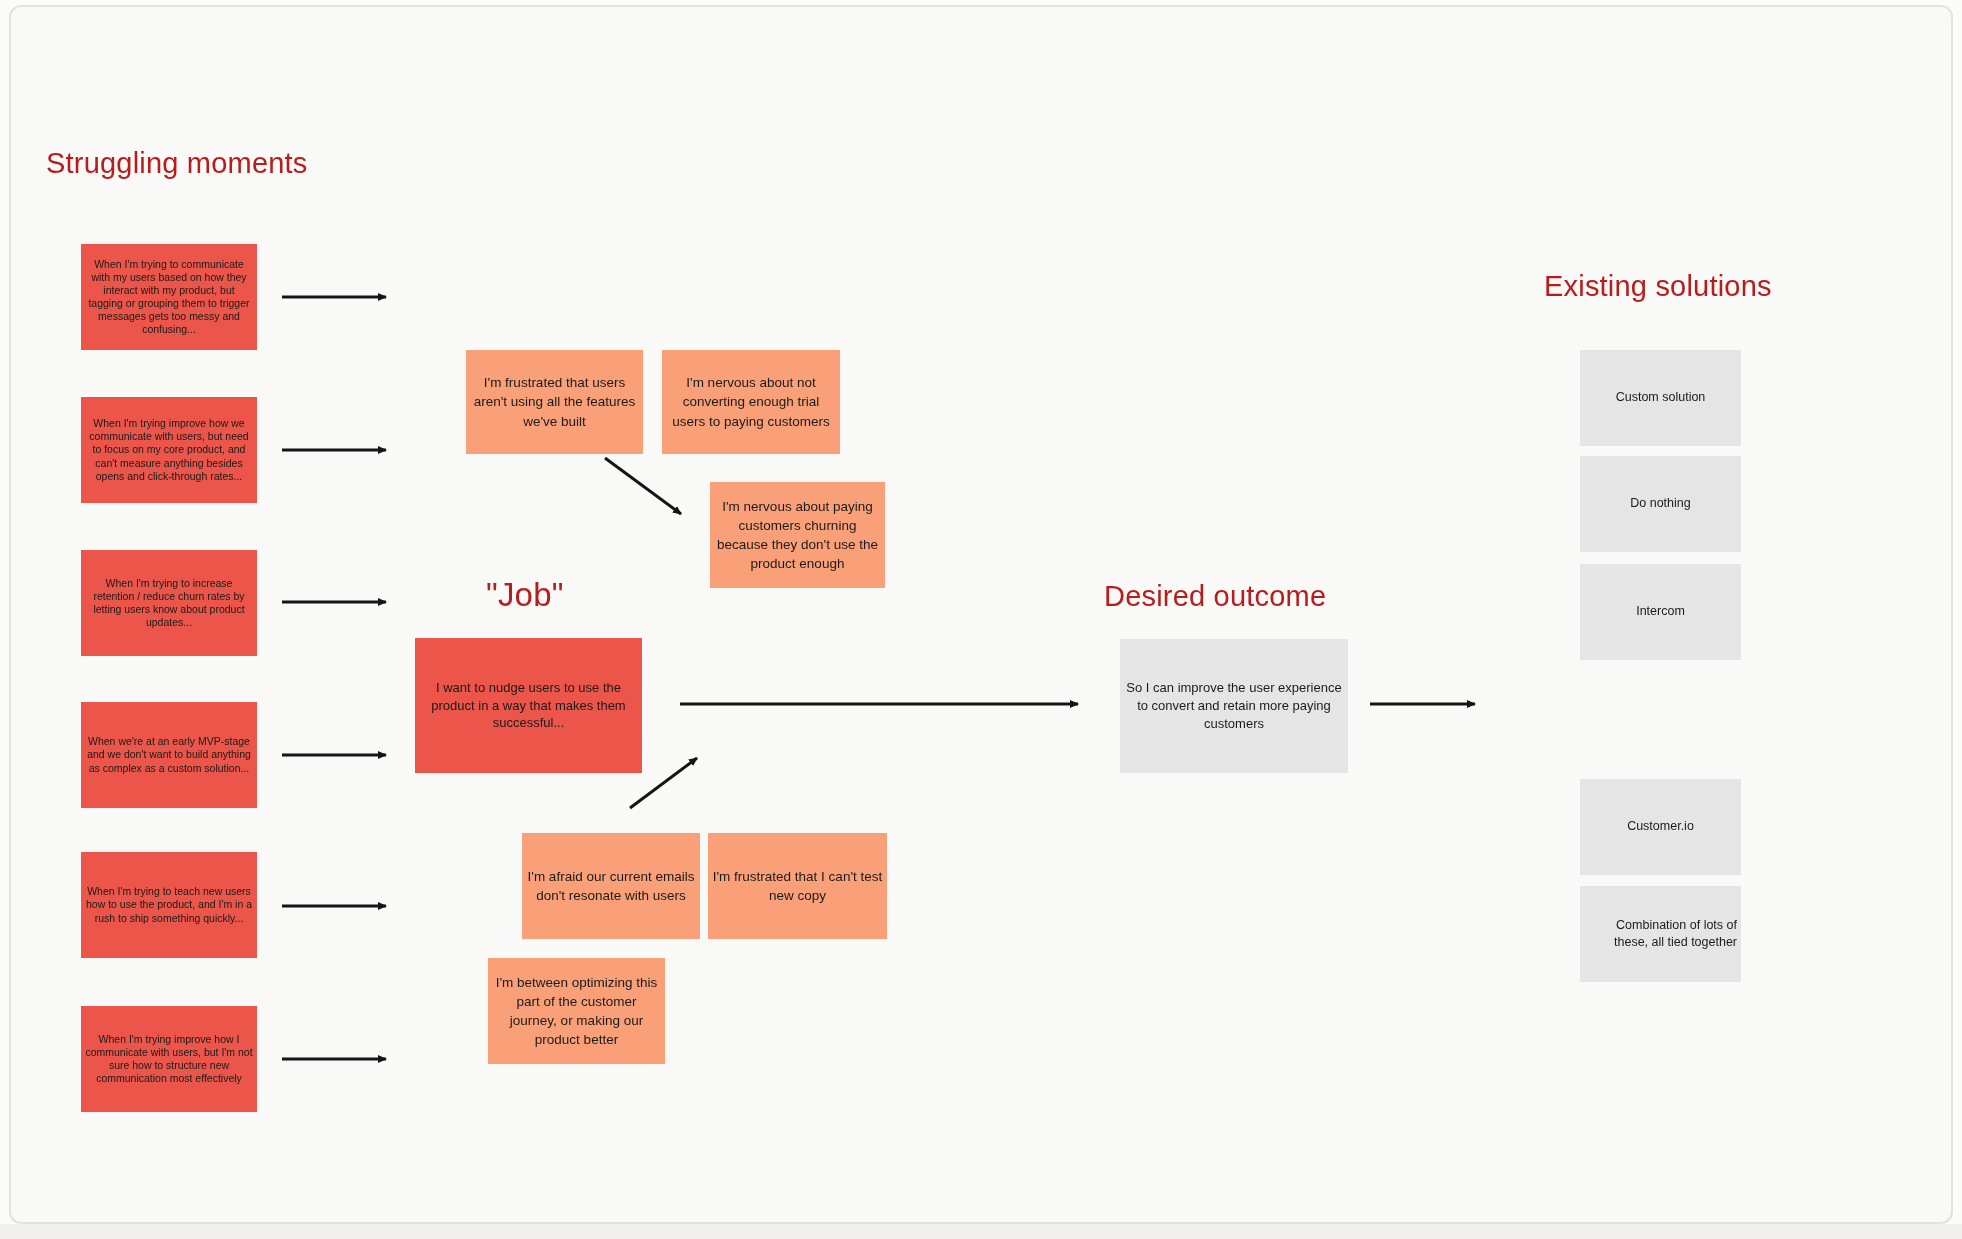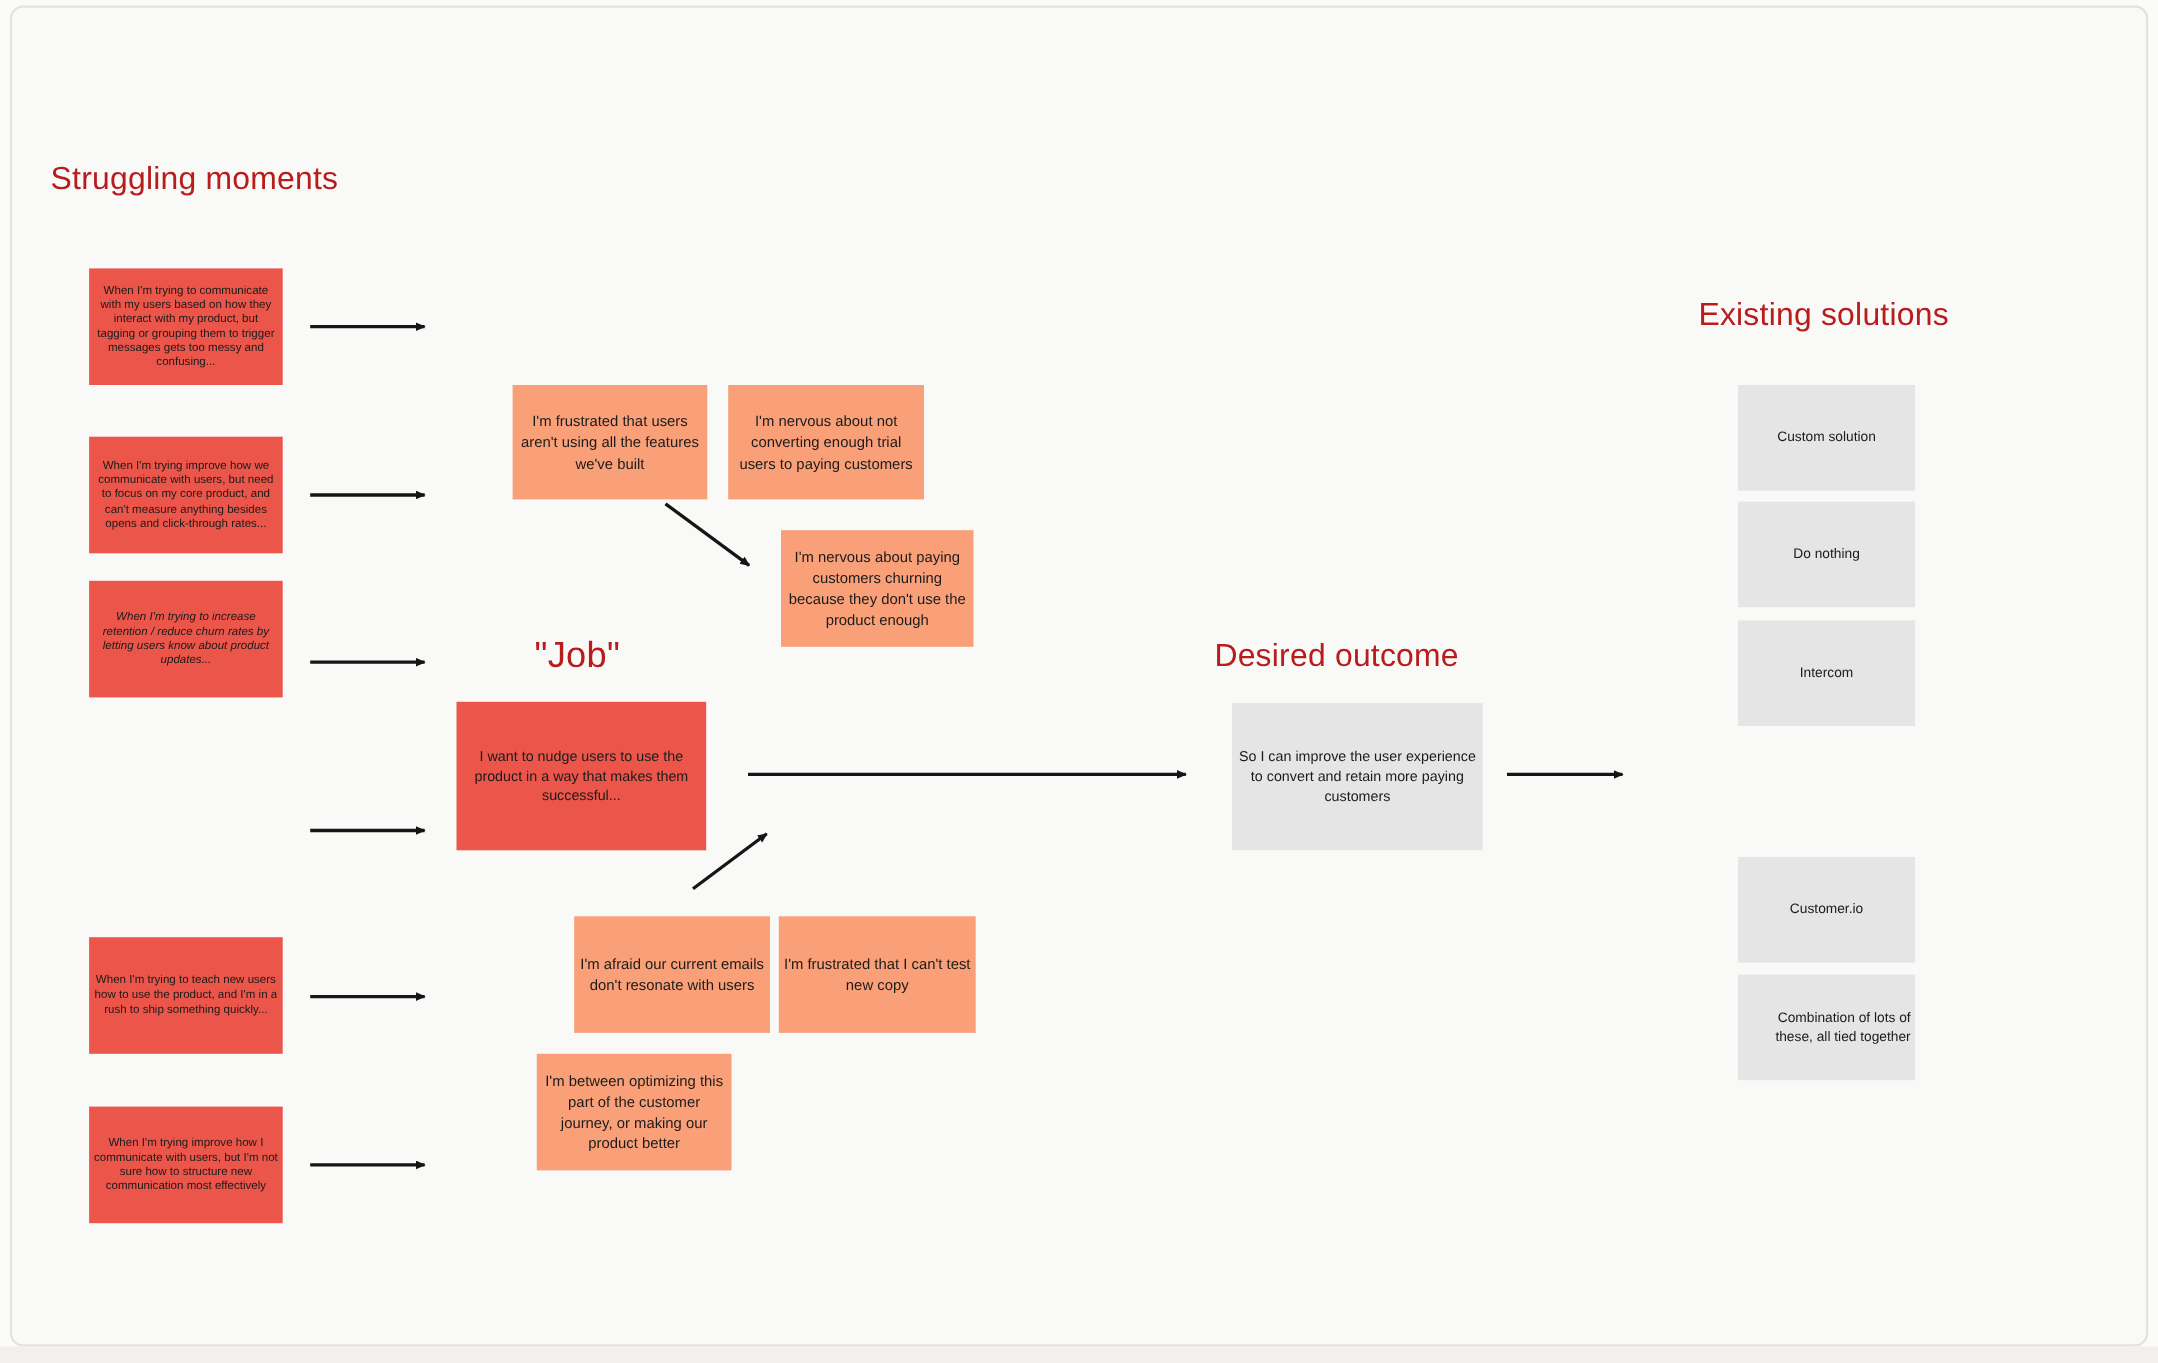--- a/index.html
+++ b/index.html
@@ -47,21 +47,21 @@
   .orange { background: #faa078; }
   .green  { background: #e5e5e5; }
   .small  { font-size: 10.5px; line-height: 1.24; }
   .mid    { font-size: 13.5px; line-height: 1.42; margin-top: 16px; }
   .big    { font-size: 13px; line-height: 1.38; }
   .sol    { font-size: 12.5px; line-height: 1.4; }
   
   .sn  { left: 81px; width: 176px; height: 106px; }
   .sn1 { top: 244px; }
   .sn2 { top: 397px; }
-  .sn3 { top: 528px; font-style: italic; }
+  .sn3 { top: 550px; }
   .sn4 { top: 702px; }
   .sn5 { top: 852px; }
   .sn6 { top: 1006px; }
   
   .mnA { left: 466px; top: 334px; width: 177px; height: 104px; }
   .mnB { left: 662px; top: 334px; width: 178px; height: 104px; }
   .mnC { left: 710px; top: 466px; width: 175px; height: 106px; }
   .mnD { left: 522px; top: 817px; width: 178px; height: 106px; }
   .mnE { left: 708px; top: 817px; width: 179px; height: 106px; }
   .mnF { left: 488px; top: 942px; width: 177px; height: 106px; }
@@ -106,20 +106,21 @@
   </svg>
 
   <div class="heading h-struggling">Struggling moments</div>
   <div class="heading h-job">"Job"</div>
   <div class="heading h-outcome">Desired outcome</div>
   <div class="heading h-solutions">Existing solutions</div>
 
   <div class="note red small sn sn1">When I'm trying to communicate with my users based on how they interact with my product, but tagging or grouping them to trigger messages gets too messy and confusing...</div>
   <div class="note red small sn sn2">When I'm trying improve how we communicate with users, but need to focus on my core product, and can't measure anything besides opens and click-through rates...</div>
   <div class="note red small sn sn3">When I'm trying to increase retention / reduce churn rates by letting users know about product updates...</div>
+  <div class="note red small sn sn4">When we're at an early MVP-stage and we don't want to build anything as complex as a custom solution...</div>
   <div class="note red small sn sn5">When I'm trying to teach new users how to use the product, and I'm in a rush to ship something quickly...</div>
   <div class="note red small sn sn6">When I'm trying improve how I communicate with users, but I'm not sure how to structure new communication most effectively</div>
 
   <div class="note orange mid mnA">I'm frustrated that users aren't using all the features we've built</div>
   <div class="note orange mid mnB">I'm nervous about not converting enough trial users to paying customers</div>
   <div class="note orange mid mnD">I'm afraid our current emails don't resonate with users</div>
   <div class="note orange mid mnC">I'm nervous about paying customers churning because they don't use the product enough</div>
   <div class="note orange mid mnE">I'm frustrated that I can't test new copy</div>
   <div class="note orange mid mnF">I'm between optimizing this part of the customer journey, or making our product better</div>
 

